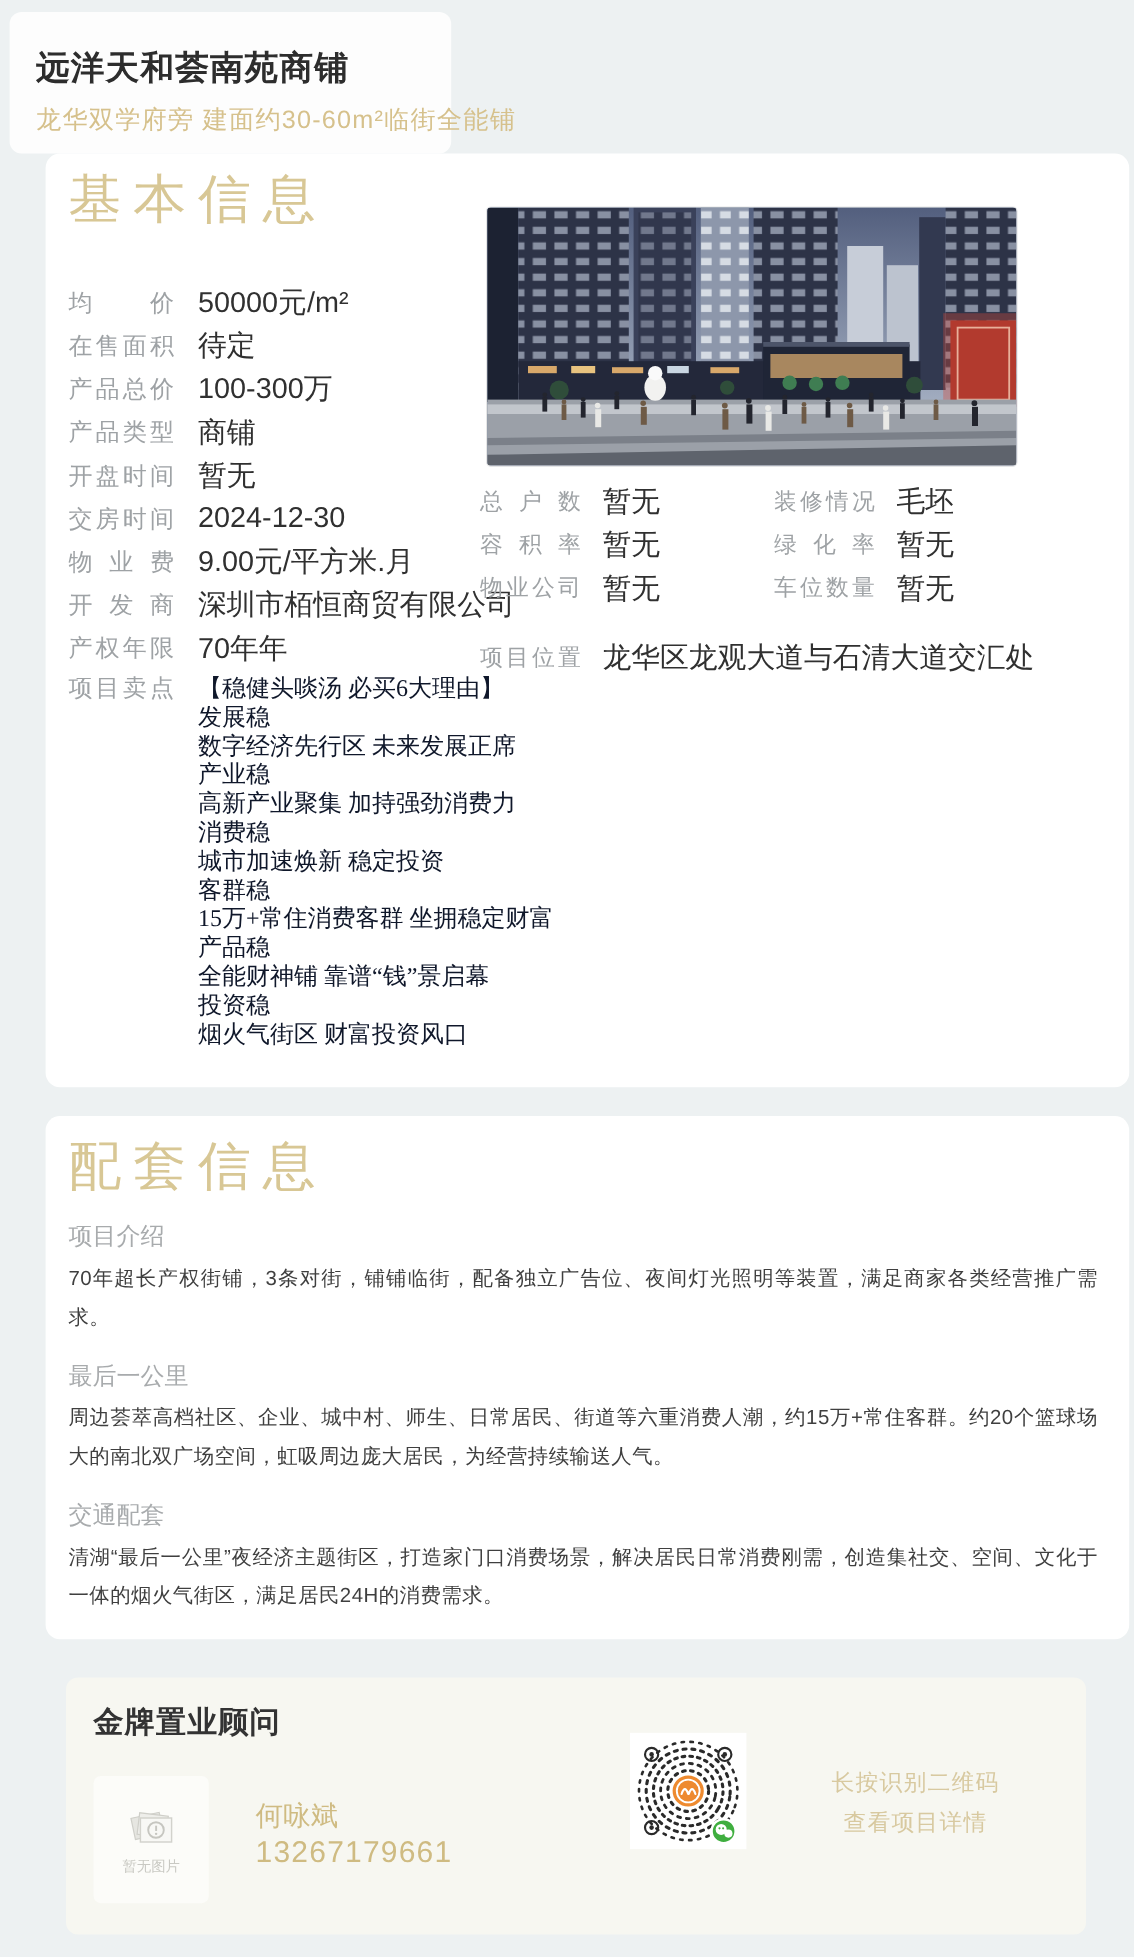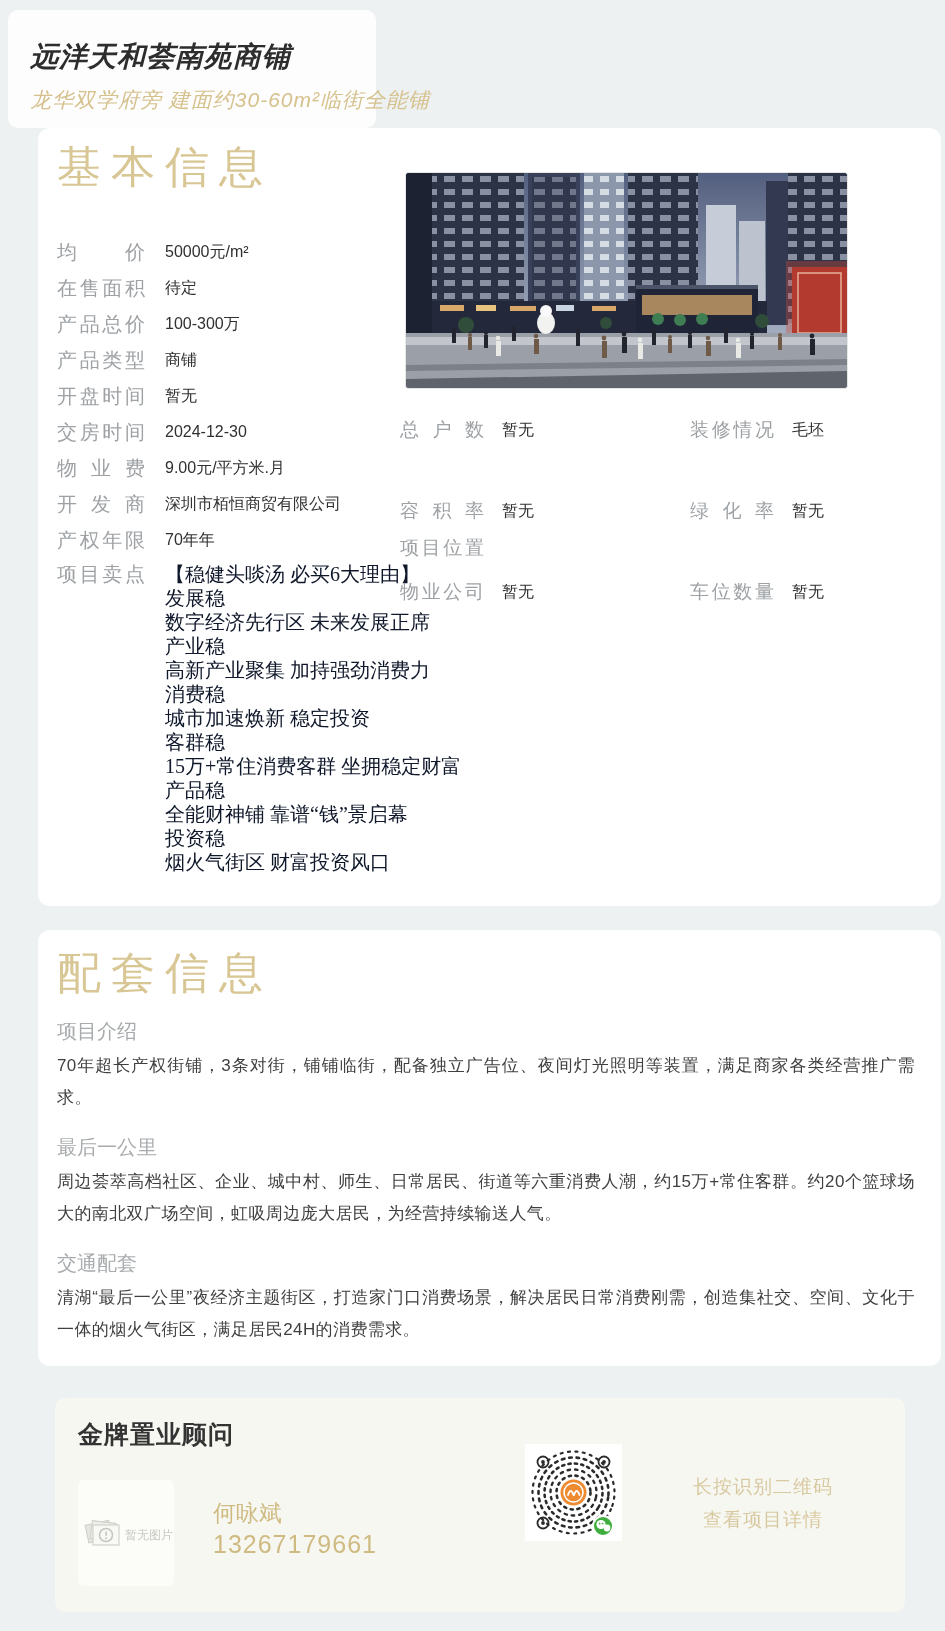--- a/index.html
+++ b/index.html
@@ -4,21 +4,21 @@
 <style>
   html,body{margin:0;padding:0;}
   body{
     width:945px;height:1631px;position:relative;overflow:hidden;
     background:#edf1f2;
     font-family:"Liberation Sans","DejaVu Sans",sans-serif;
     color:#303030;
   }
   .header-card{
     position:absolute;left:8px;top:10px;width:368px;height:118px;
-    background:#fdfdfd;border-radius:10px;font-style:italic;
+    background:#fdfdfd;border-radius:10px;
   }
   .page-title{
     position:absolute;left:22px;top:28px;
     font-size:28px;font-weight:bold;color:#2d2d2d;letter-spacing:1px;white-space:nowrap;
   }
   .page-subtitle{
     position:absolute;left:22px;top:76px;
     font-size:21px;color:#d6c18c;letter-spacing:1px;white-space:nowrap;
   }
   .card{position:absolute;background:#ffffff;border-radius:12px;}
@@ -27,36 +27,36 @@
     margin:0;font-weight:400;color:#d8c795;
     font-size:44px;letter-spacing:10px;line-height:50px;
   }
   .card-basic .gold-heading{position:absolute;left:19px;top:14px;}
   
   .kv{display:flex;align-items:center;height:36px;}
   .kv .k{
     width:88px;flex:0 0 88px;color:#9ea2a5;font-size:20px;
     text-align:justify;text-align-last:justify;
   }
-  .kv .v{margin-left:20px;color:#303030;font-size:16px;font-weight:500;white-space:nowrap;}
+  .kv .v{margin-left:20px;color:#303030;font-size:24px;font-weight:500;white-space:nowrap;}
   .kv-left{position:absolute;left:19px;top:106px;width:345px;}
   .kv.selling{align-items:flex-start;height:auto;margin-top:4px;font-family:Liberation Serif, serif;}
   .kv.selling .k{line-height:24px;}
   .selling-lines{margin-left:20px;}
   .selling-lines div{font-size:20px;line-height:24px;color:#0f172a;font-weight:500;white-space:nowrap;}
   
   .bi-image{
     position:absolute;left:367px;top:44px;width:441px;height:215px;
     border:1px solid #e6e6e6;border-radius:4px;overflow:hidden;background:#7d8aa0;
   }
   .bi-image svg{display:block;width:100%;height:100%;}
   
   .kv-grid{
-    position:absolute;left:362px;top:284px;width:540px;
-    display:grid;grid-template-columns:245px 1fr;gap:45px;
+    position:absolute;left:362px;top:272px;width:540px;
+    display:grid;grid-template-columns:245px 1fr;
   }
   .kv-grid .kv .k{width:84px;flex:0 0 84px;font-size:19px;}
   .kv-grid .kv .v{margin-left:18px;}
   .kv.location{position:absolute;left:362px;top:402px;width:540px;}
   .kv.location .k{width:84px;flex:0 0 84px;font-size:19px;}
   .kv.location .v{margin-left:18px;}
   
   .card-amenities{left:38px;top:930px;width:903px;height:436px;padding:12px 24px 0 19px;box-sizing:border-box;}
   .card-amenities .gold-heading{margin:6px 0 0 0;}
   .sec-title{font-size:20px;line-height:26px;color:#a8abad;margin-top:20px;}
@@ -65,21 +65,21 @@
     letter-spacing:0.4px;text-align:justify;
   }
   
   .card-advisor{
     position:absolute;left:55px;top:1398px;width:850px;height:214px;
     background:#f7f7f1;border-radius:10px;
   }
   .advisor-heading{position:absolute;left:23px;top:20px;font-size:25px;font-weight:bold;color:#333;letter-spacing:1px;}
   .photo-box{
     position:absolute;left:23px;top:82px;width:96px;height:106px;background:#fcfcf9;
-    border-radius:6px;display:flex;flex-direction:row;align-items:center;justify-content:center;
+    border-radius:6px;display:flex;flex-direction:column;align-items:center;justify-content:center;
   }
   .photo-box .ph-text{font-size:12px;color:#c9c9c3;margin-top:4px;}
   .advisor-name{position:absolute;left:158px;top:100px;font-size:23px;color:#cfbb82;}
   .advisor-phone{position:absolute;left:158px;top:132px;font-size:25px;color:#cfbb82;letter-spacing:1px;}
   .qr-box{position:absolute;left:470px;top:46px;width:97px;height:97px;background:#fff;}
   .qr-box svg{display:block;width:100%;height:100%;}
   .qr-hints{
     position:absolute;left:583px;top:72px;width:250px;text-align:center;
     color:#d8c9a0;font-size:19px;line-height:33px;letter-spacing:1px;
   }
@@ -272,20 +272,21 @@
         <span class="v">暂无</span>
       </div>
     <div class="kv">
         <span class="k">车位数量</span>
         <span class="v">暂无</span>
       </div>
   </div>
 
   <div class="kv location">
     <span class="k">项目位置</span>
+    <span class="v">龙华区龙观大道与石清大道交汇处</span>
   </div>
 </section>
 
 <section class="card card-amenities">
   <h2 class="gold-heading">配套信息</h2>
   <div class="sec-title">项目介绍</div>
   <div class="sec-text">70年超长产权街铺，3条对街，铺铺临街，配备独立广告位、夜间灯光照明等装置，满足商家各类经营推广需求。</div>
   <div class="sec-title">最后一公里</div>
   <div class="sec-text">周边荟萃高档社区、企业、城中村、师生、日常居民、街道等六重消费人潮，约15万+常住客群。约20个篮球场大的南北双广场空间，虹吸周边庞大居民，为经营持续输送人气。</div>
   <div class="sec-title">交通配套</div>

